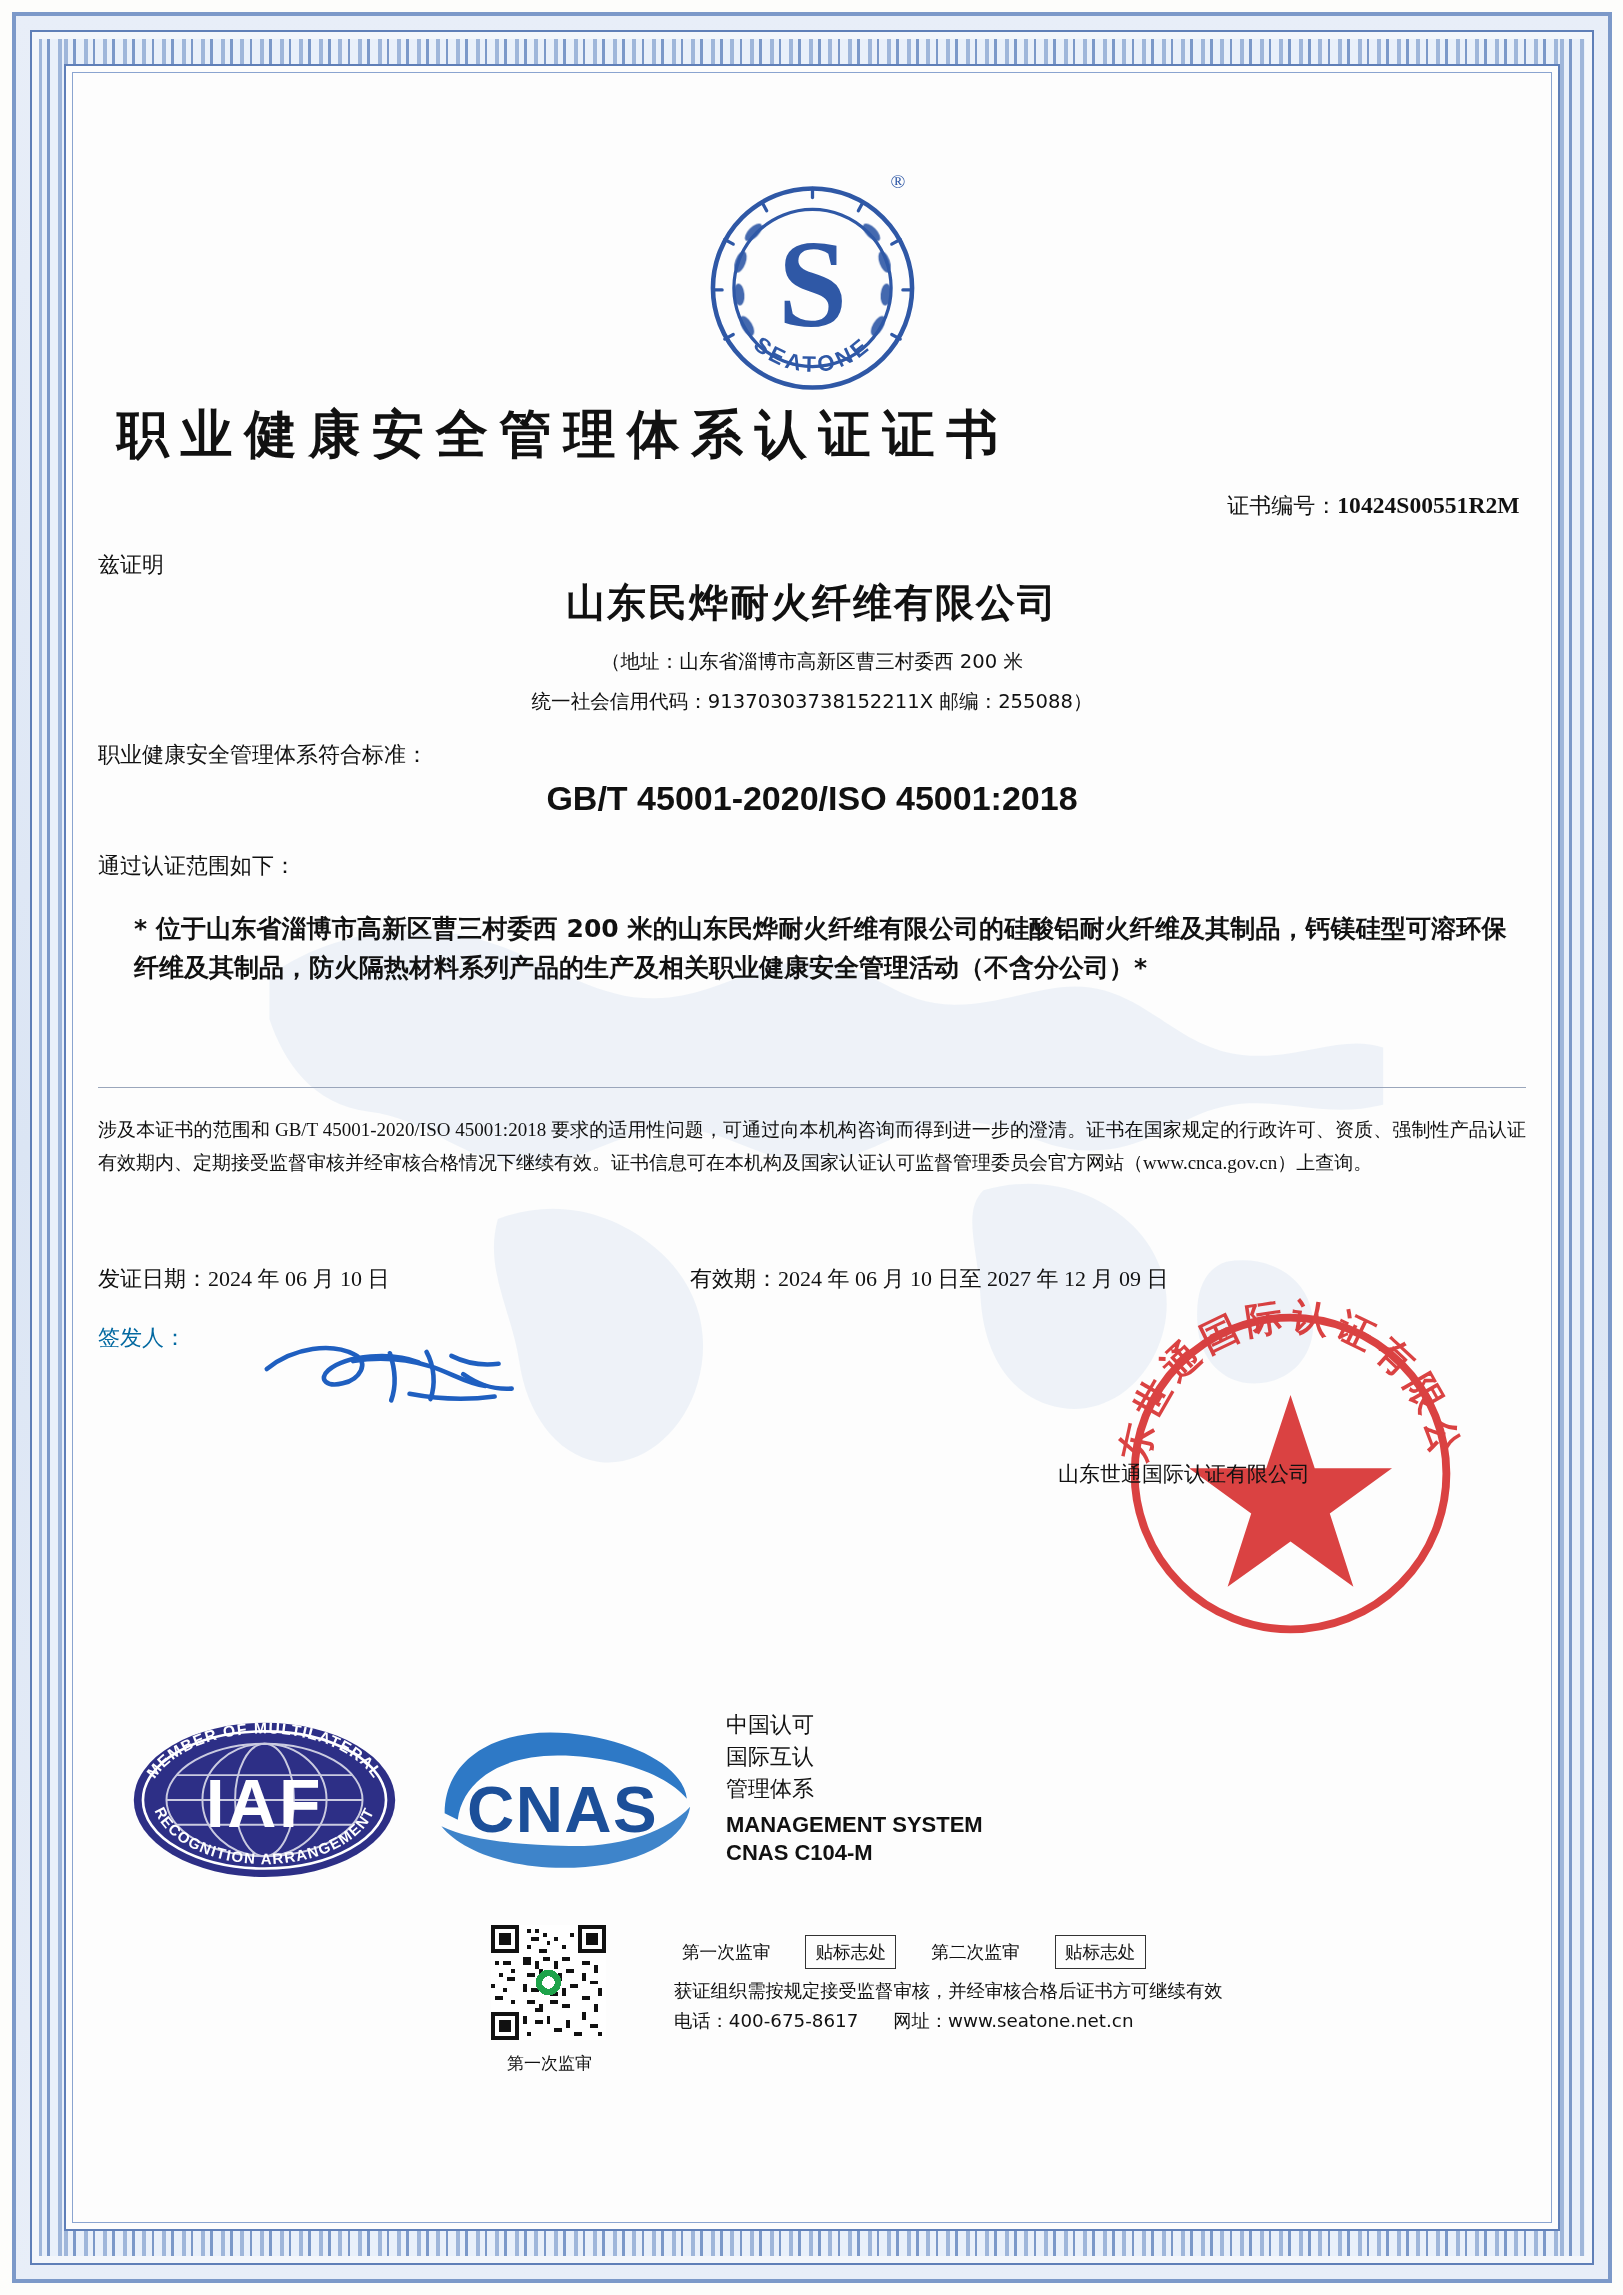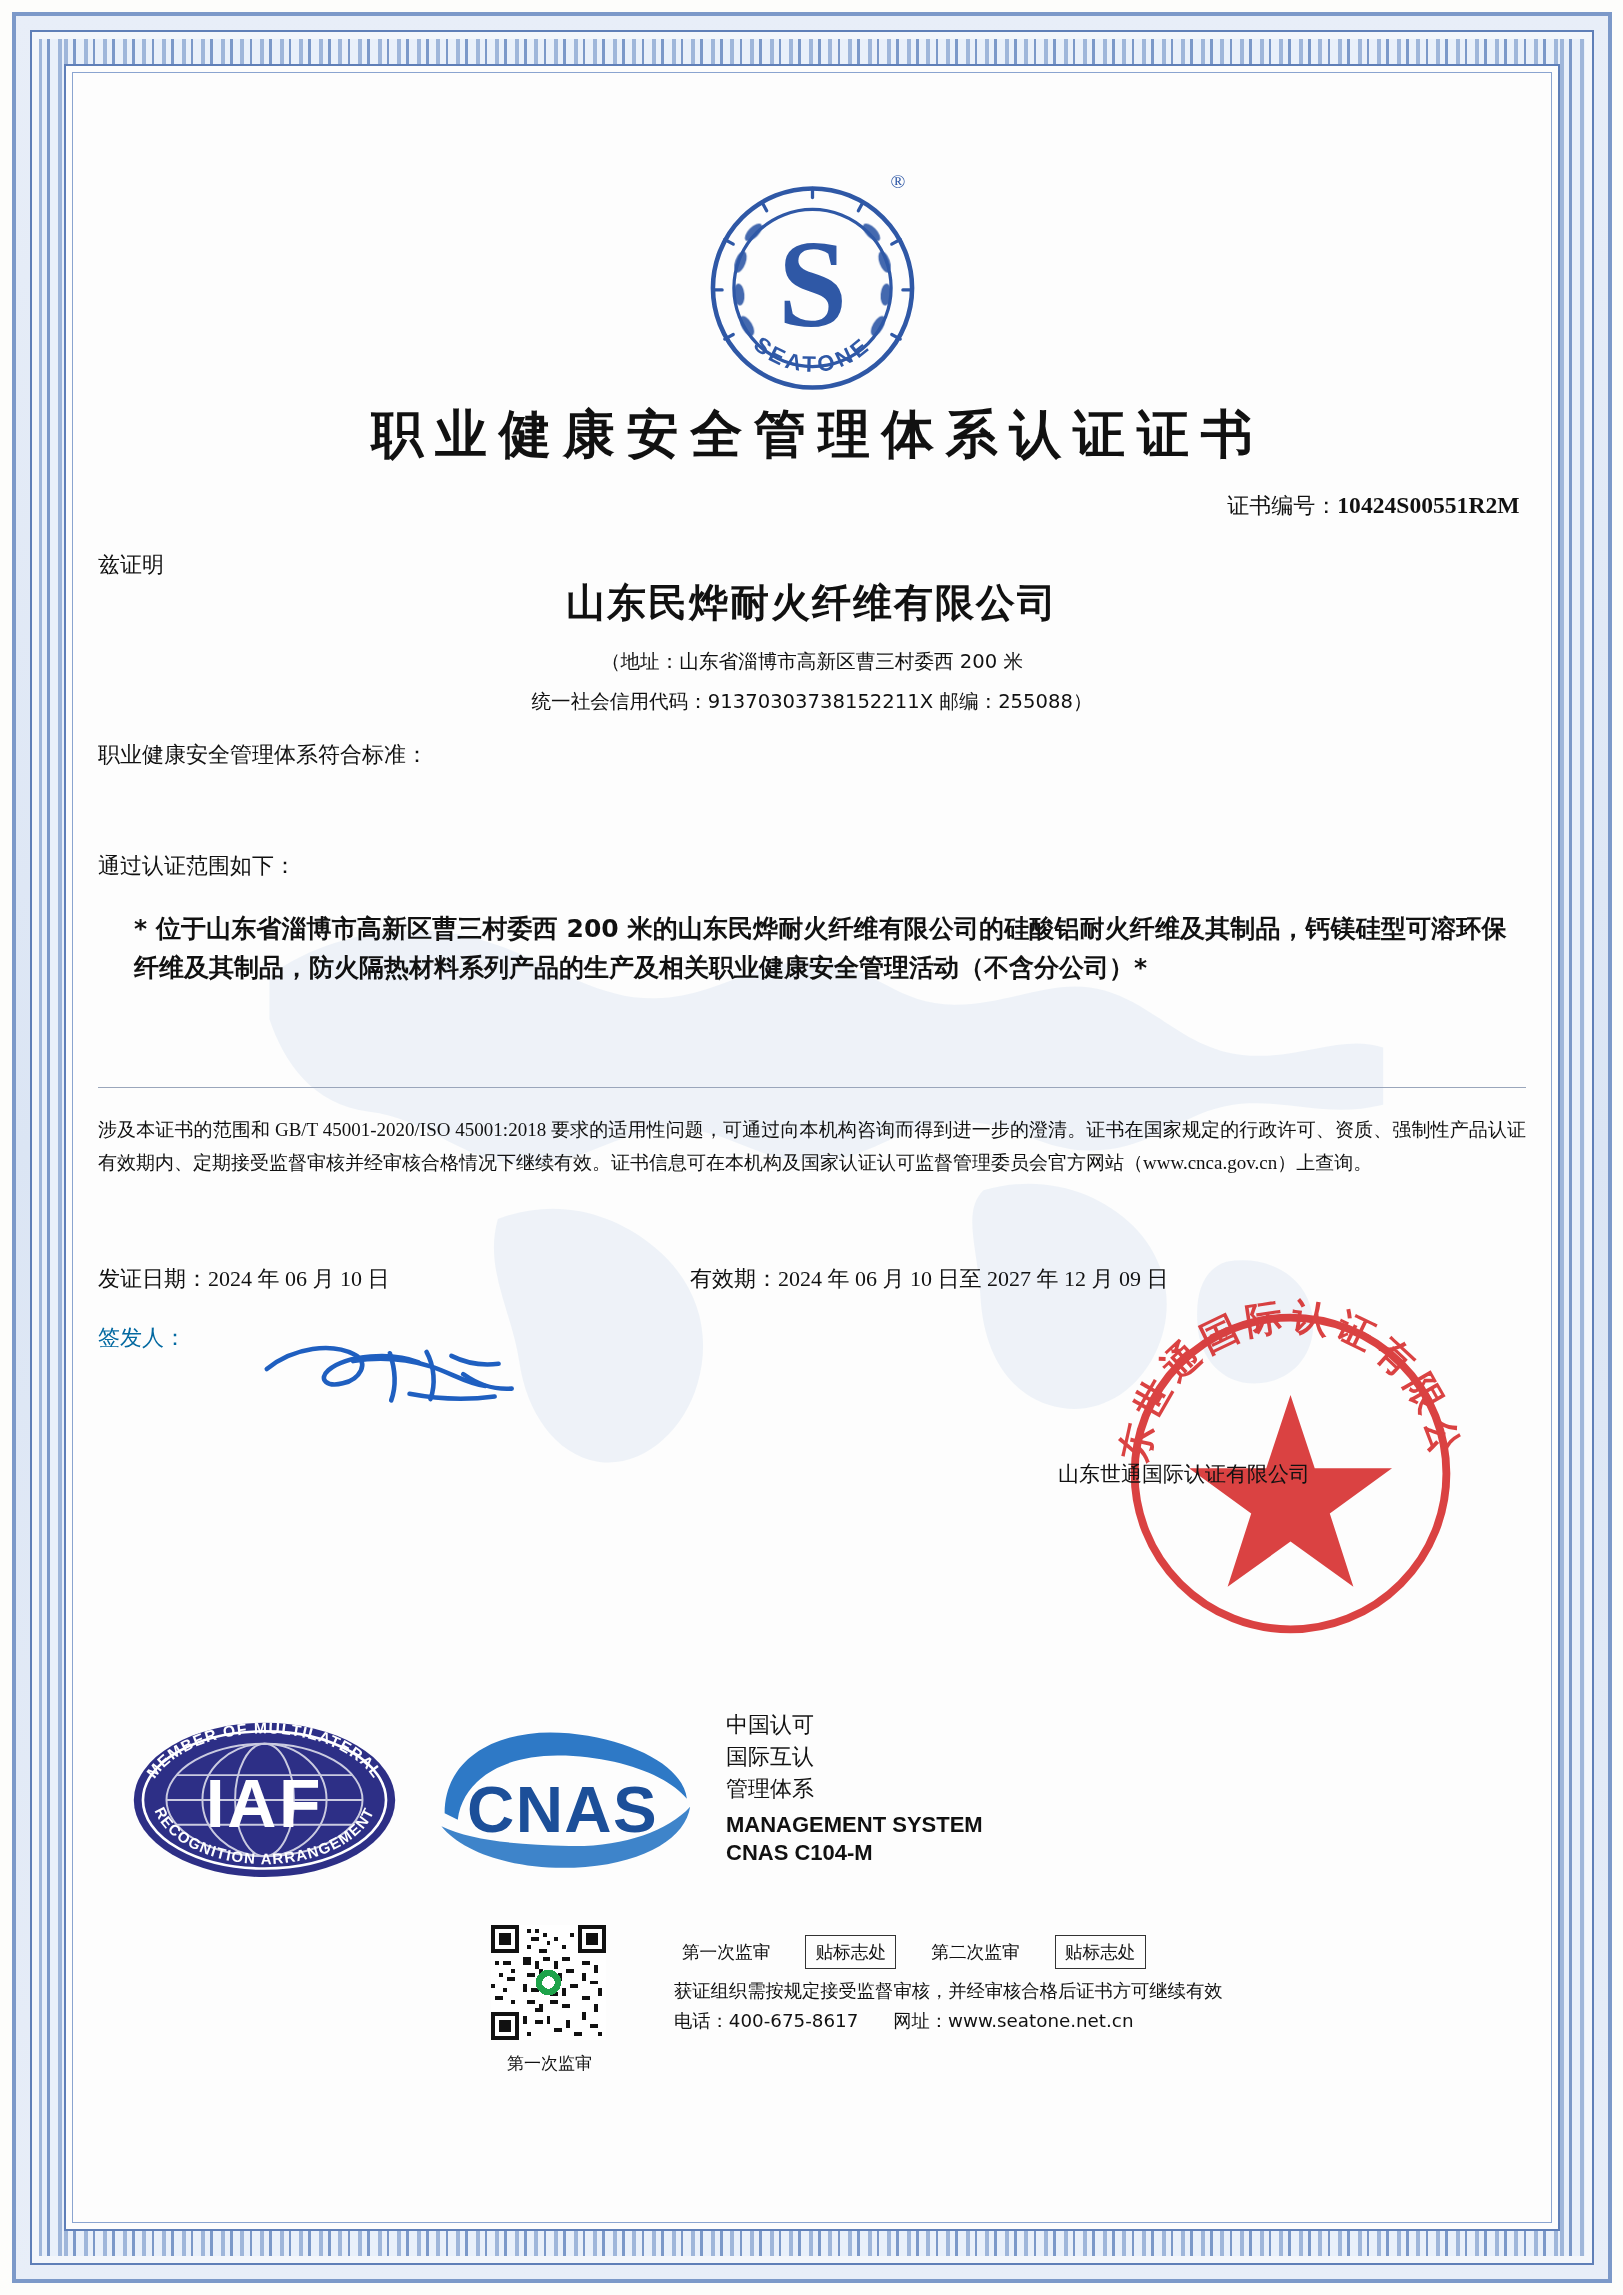--- a/index.html
+++ b/index.html
@@ -74,22 +74,22 @@
   }
   .logo-wrap svg{display:block;margin:0 auto;}
 
   .reg-mark{
     position:absolute;left:216px;top:14.4px;
     font-size:19.6px;color:#2f58a6;font-family:"Liberation Serif",serif;
   }
 
   
   .title{
-    position:absolute;left:0;right:0;top:308px;
-    text-align:center;
+    position:absolute;left:7px;right:0;top:308px;
+    text-align:left;
     font-family:"DejaVu Sans", sans-serif;
     font-weight:bold;
     font-size:52px;
     letter-spacing:11.8px;
     color:#111;
     text-indent:11.8px;
   }
 
   .cert-no{
     position:absolute;right:6.5px;top:399px;
@@ -294,20 +294,21 @@
     </div>
 
     <div class="hereby">兹证明</div>
 
     <div class="company">山东民烨耐火纤维有限公司</div>
 
     <div class="addr1">（地址：山东省淄博市高新区曹三村委西 200 米</div>
     <div class="addr2">统一社会信用代码：91370303738152211X 邮编：255088）</div>
 
     <div class="std-label">职业健康安全管理体系符合标准：</div>
+    <div class="std-value">GB/T 45001-2020/ISO 45001:2018</div>
 
     <div class="scope-label">通过认证范围如下：</div>
     <div class="scope-text">* 位于山东省淄博市高新区曹三村委西 200 米的山东民烨耐火纤维有限公司的硅酸铝耐火纤维及其制品，钙镁硅型可溶环保纤维及其制品，防火隔热材料系列产品的生产及相关职业健康安全管理活动（不含分公司）*</div>
 
     <div class="rule"></div>
 
     <div class="legal">涉及本证书的范围和 GB/T 45001-2020/ISO 45001:2018 要求的适用性问题，可通过向本机构咨询而得到进一步的澄清。证书在国家规定的行政许可、资质、强制性产品认证有效期内、定期接受监督审核并经审核合格情况下继续有效。证书信息可在本机构及国家认证认可监督管理委员会官方网站（www.cnca.gov.cn）上查询。</div>
 
     <div class="dates-row">
       <span class="issue-date">发证日期：2024 年 06 月 10 日</span>

